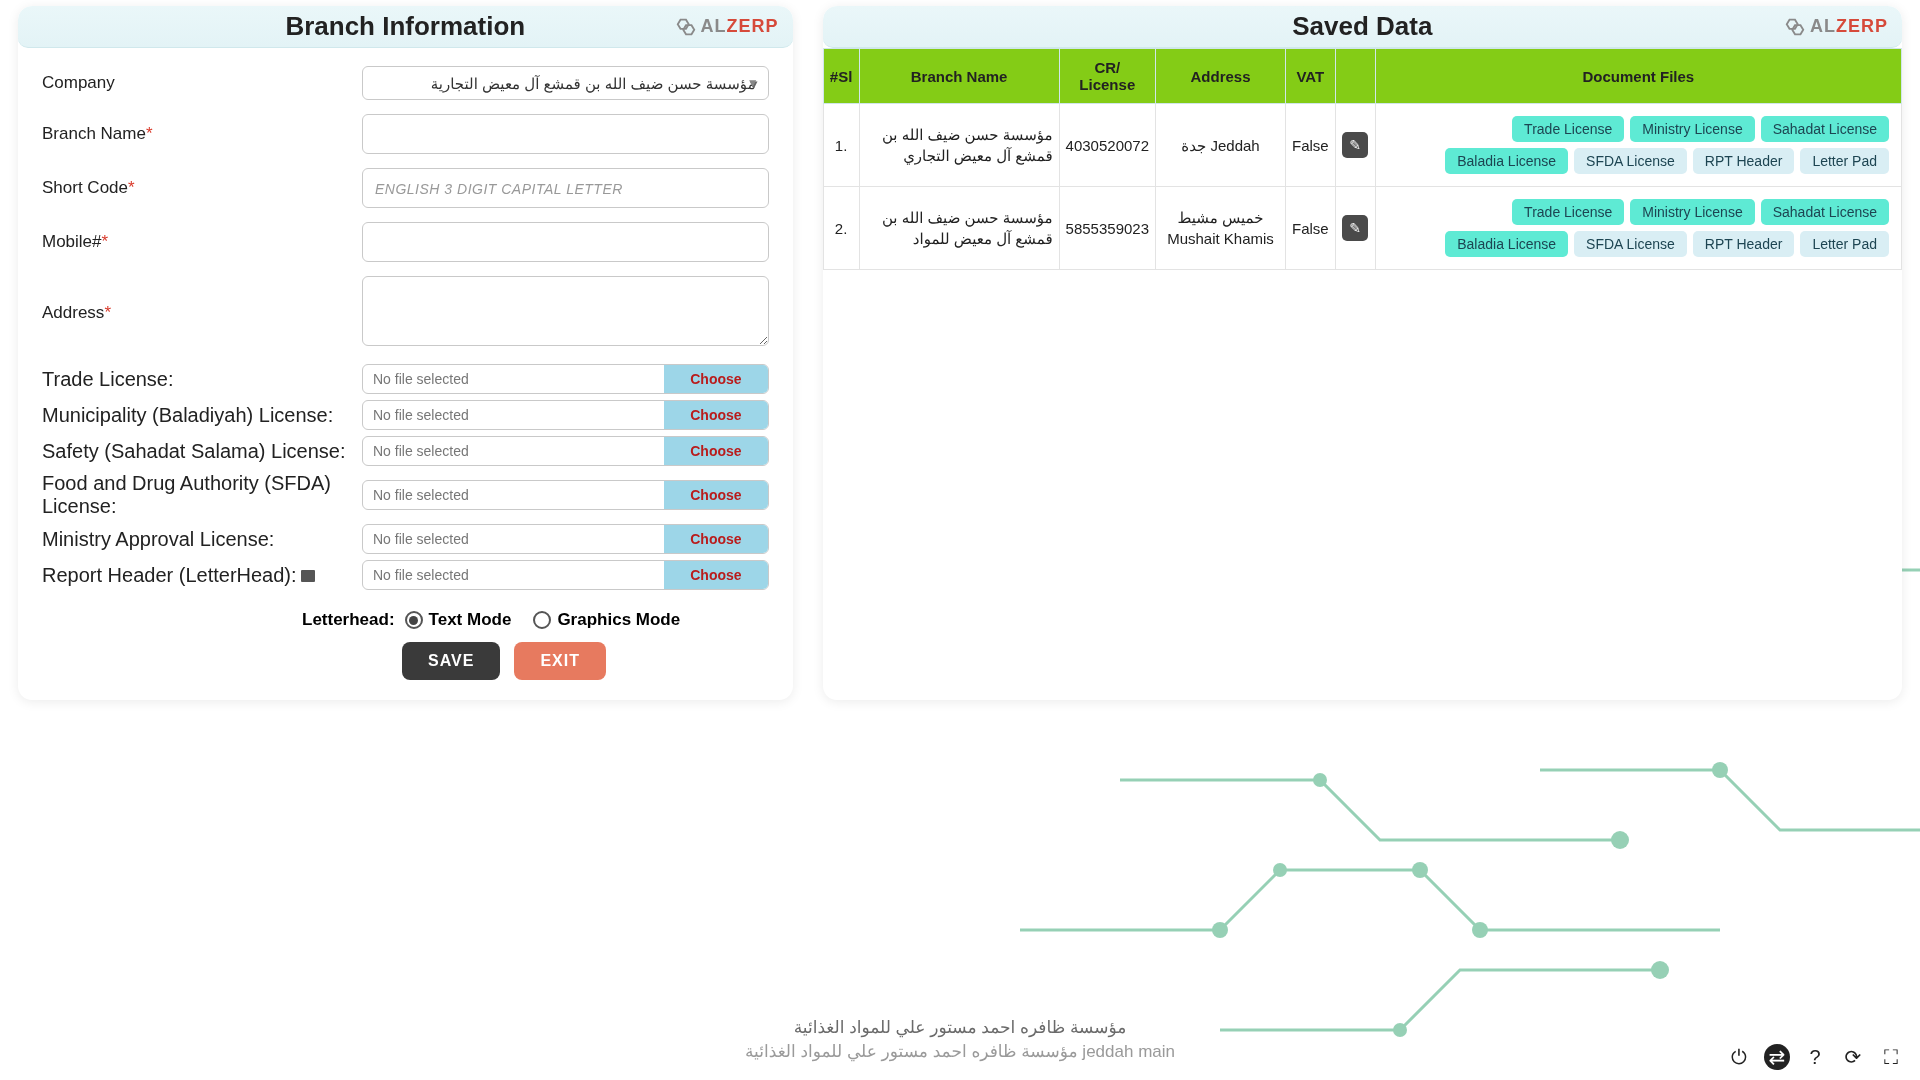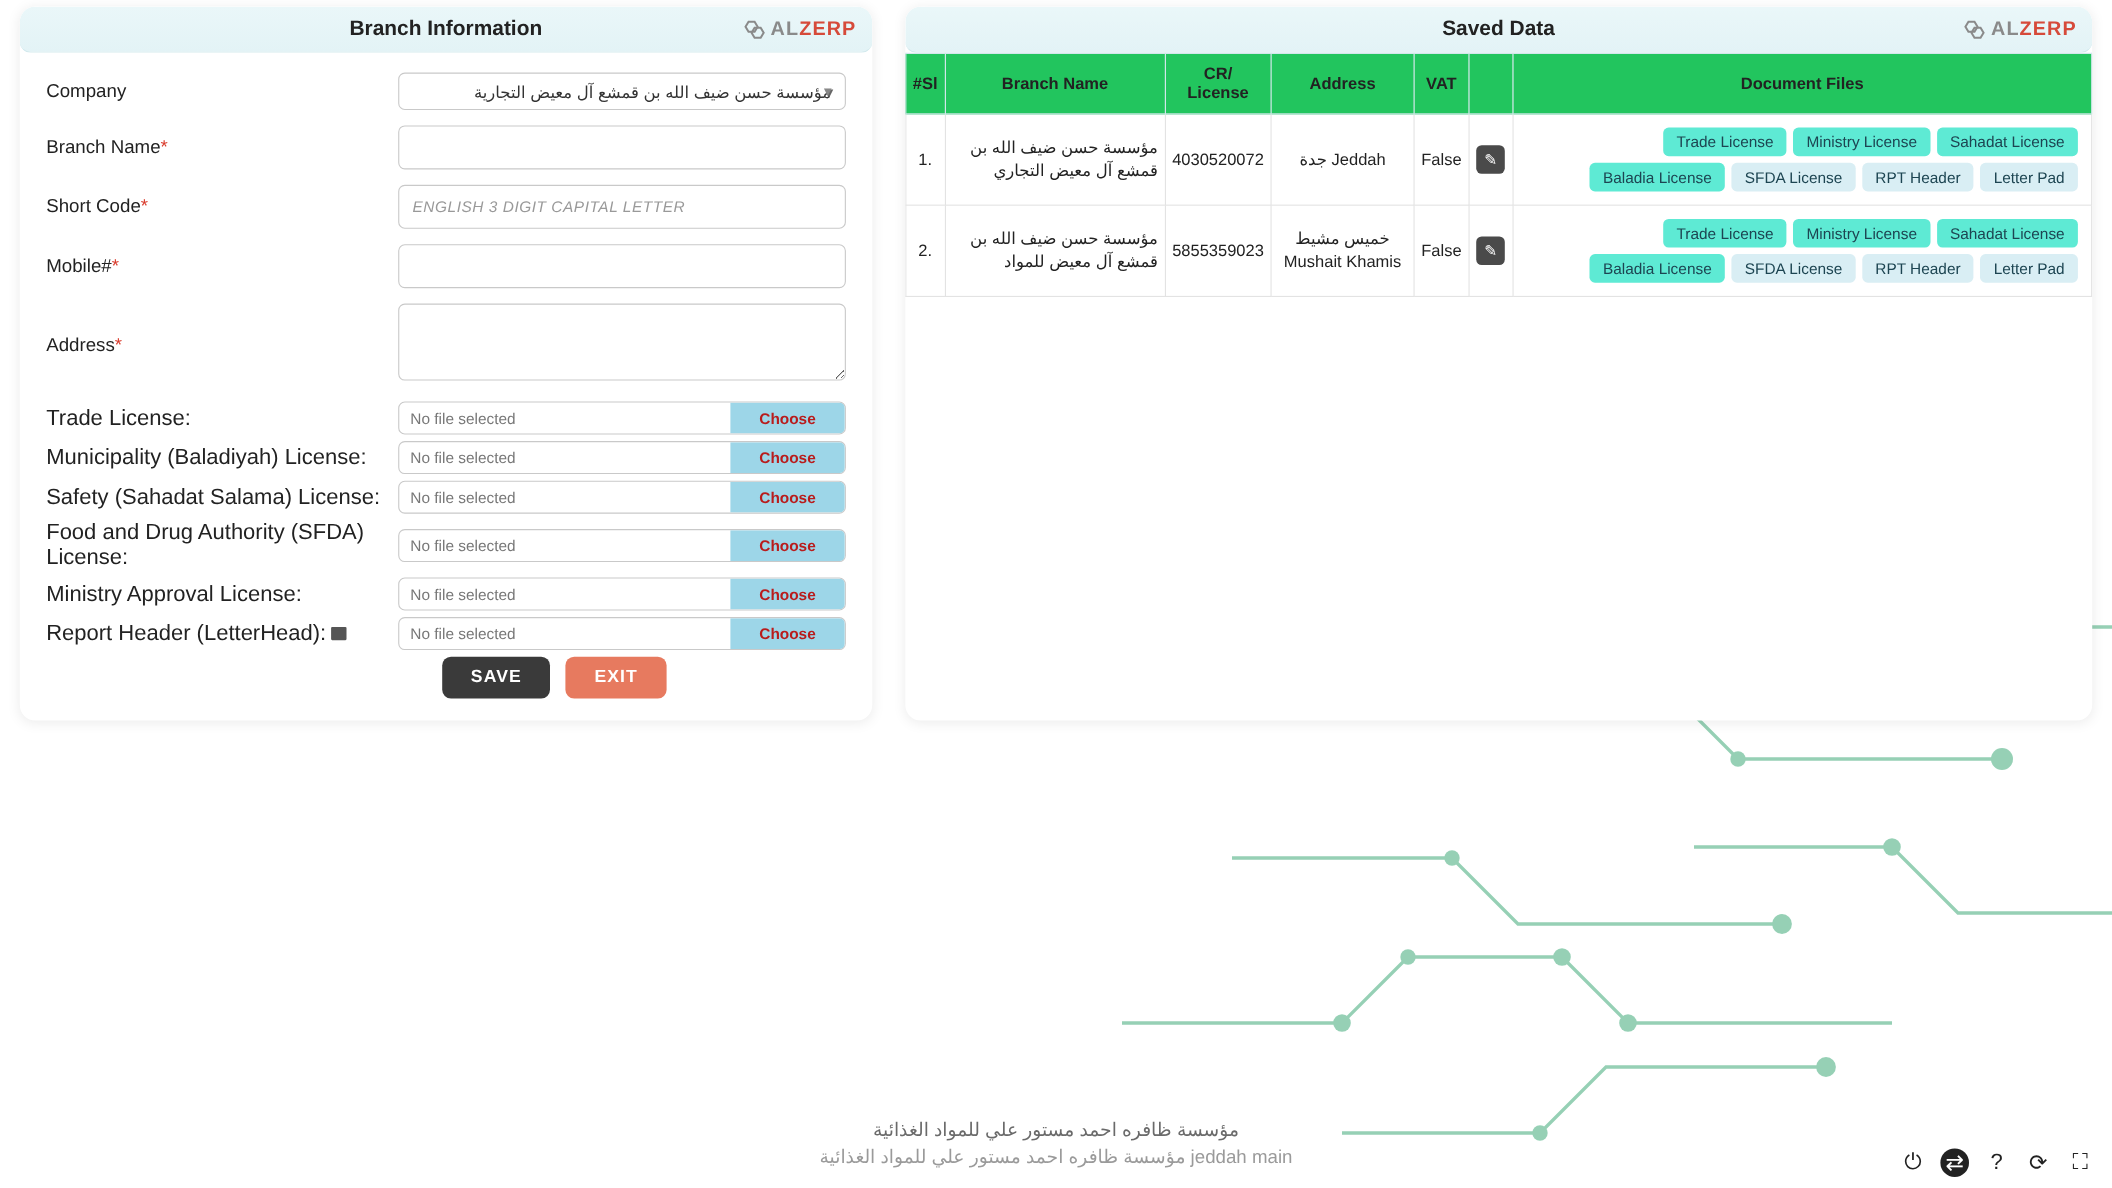--- a/index.html
+++ b/index.html
@@ -64,21 +64,21 @@
   background: linear-gradient(#eaf7f9, #e3f3f6);
   height: 42px;
   display: flex;
   align-items: center;
   justify-content: center;
   position: relative;
   border-radius: 14px 14px 10px 10px;
   border-bottom: 1px solid #d0e8ec;
 }
 .panel-title {
-  font-size: 19px;
+  font-size: 26px;
   font-weight: 600;
   color: #222;
 }
 .panel-logo {
   position: absolute;
   right: 14px;
   top: 50%;
   transform: translateY(-50%);
   display: flex;
   align-items: center;
@@ -259,21 +259,21 @@
 }
 
 
 .table-wrap { padding: 0; }
 table.data-table {
   width: 100%;
   border-collapse: collapse;
   font-size: 15px;
 }
 .data-table th {
-  background: #22c55e;
+  background: #84cc16;
   border: 1px solid #d0e6ea;
   padding: 10px 6px;
   font-weight: 700;
   color: #222;
   text-align: center;
 }
 .data-table td {
   border: 1px solid #e3e3e3;
   padding: 10px 6px;
   text-align: center;
@@ -478,20 +478,33 @@
           </div>
           <div class="file-row">
     <div class="file-label">Report Header (LetterHead):<span class="label-icon"></span></div>
     <div class="file-control">
       <div class="file-text">No file selected</div>
       <button class="file-choose">Choose</button>
     </div>
           </div>
         </div>
 
+      <div class="letterhead-row">
+        <span class="letterhead-label">Letterhead:</span>
+        <div class="radio-group" id="radio-group">
+            <label class="radio-item">
+              <span class="radio-circle checked"></span>
+              <span>Text Mode</span>
+            </label>
+            <label class="radio-item">
+              <span class="radio-circle "></span>
+              <span>Graphics Mode</span>
+            </label>
+          </div>
+      </div>
 
       <div class="button-row">
         <button class="btn btn-save">SAVE</button>
         <button class="btn btn-exit">EXIT</button>
       </div>
     </div>
   </div>
 
   <div class="panel panel-right">
     <div class="panel-header">

